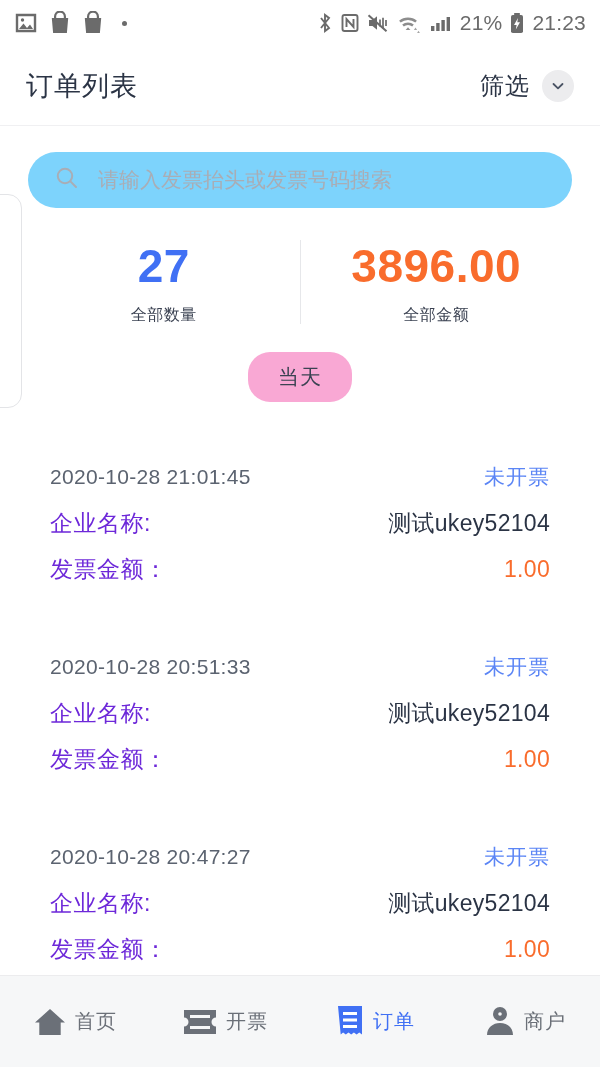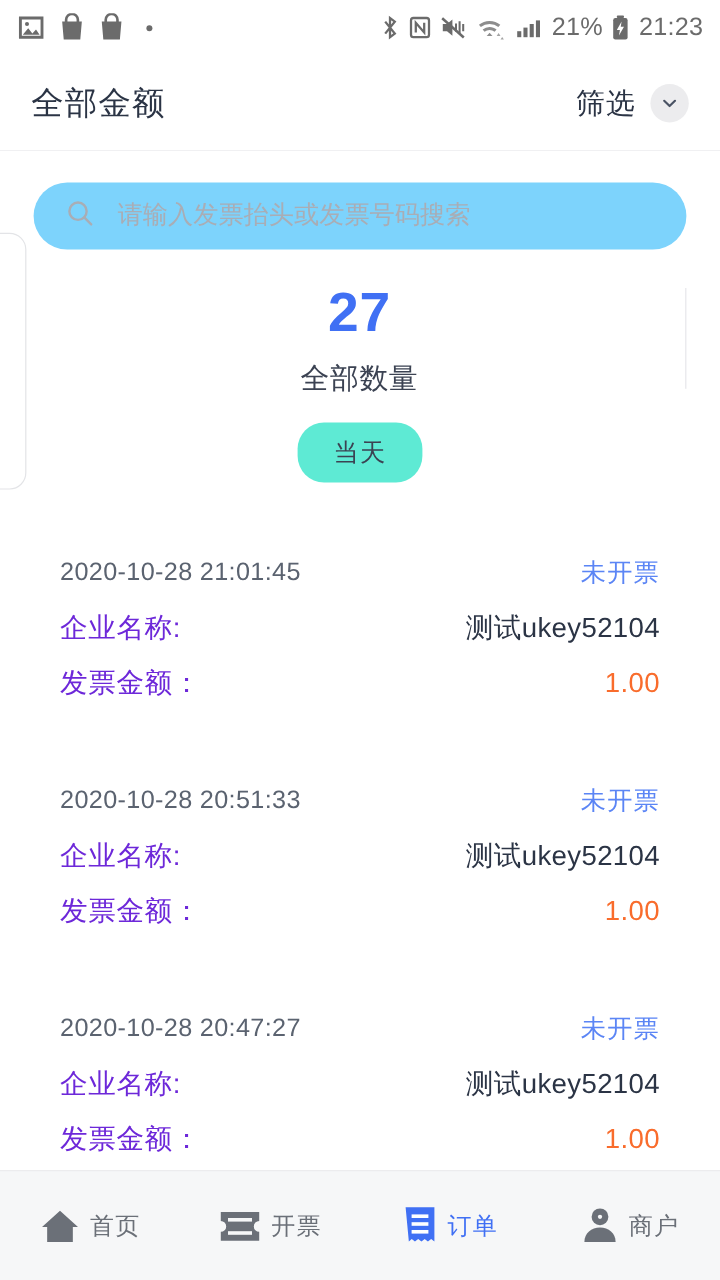--- a/index.html
+++ b/index.html
@@ -70,38 +70,38 @@
   .stats {
     display: flex; align-items: stretch;
     margin-top: 28px;
     padding: 0 28px;
     height: 92px;
   }
   .stat { flex: 1; display: flex; flex-direction: column; align-items: center; justify-content: center; gap: 12px; }
   .stat-value { font-size: 46px; font-weight: bold; letter-spacing: .5px; }
   .stat-value.blue { color: #4070f4; }
   .stat-value.orange { color: #f96c2c; }
-  .stat-label { font-size: 24px; color: #3b4252; letter-spacing: .5px; }
+  .stat-label { font-size: 16px; color: #3b4252; letter-spacing: .5px; }
   .stat-divider { width: 1px; background: #e6e7ea; margin: 4px 0; }
 
   
   .edge-card {
     position: absolute;
     left: -22px; top: 68px;
     width: 44px; height: 214px;
     border: 1px solid #e3e4e7;
     border-radius: 14px;
     background: #ffffff;
     pointer-events: none;
   }
 
   
   .pill-row { display: flex; justify-content: center; margin-top: 24px; }
   .pill {
-    background: #5eead4;
+    background: #f9a8d4;
     border-radius: 22px;
     padding: 11px 30px;
     font-size: 21px;
     color: #3b4252;
     letter-spacing: 1px;
   }
 
   
   .list { margin-top: 34px; }
   .order-item {
@@ -203,21 +203,21 @@
           <rect x="5" y="2" width="6" height="2" rx=".8"></rect>
           <rect x="2" y="4" width="12" height="18" rx="1.8"></rect>
           <path d="M9 7l-4 7h2.6l-.8 4.5 4.2-7.2H8.3z" fill="#ffffff"></path>
         </svg>
       </span>
       <span class="sb-text">21:23</span>
     </div>
   </div>
 
   <div class="header">
-    <div class="header-title">全部金额</div>
+    <div class="header-title">订单列表</div>
     <div class="header-right">
       <span class="filter-label">筛选</span>
       <span class="filter-circle">
         <svg width="16" height="16" viewBox="0 0 16 16" fill="none" stroke="#4a5364" stroke-width="1.8" stroke-linecap="round" stroke-linejoin="round">
           <path d="M3.5 6l4.5 4.4L12.5 6"></path>
         </svg>
       </span>
     </div>
   </div>
 
@@ -234,20 +234,24 @@
         <input class="search-input" type="text" value="" placeholder="请输入发票抬头或发票号码搜索" style="">
       </div>
     </div>
 
     <div class="stats">
       <div class="stat">
         <div class="stat-value blue">27</div>
         <div class="stat-label">全部数量</div>
       </div>
       <div class="stat-divider"></div>
+      <div class="stat">
+        <div class="stat-value orange">3896.00</div>
+        <div class="stat-label">全部金额</div>
+      </div>
     </div>
 
     <div class="edge-card"></div>
 
     <div class="pill-row">
       <span class="pill">当天</span>
     </div>
 
     <div class="list">
 

